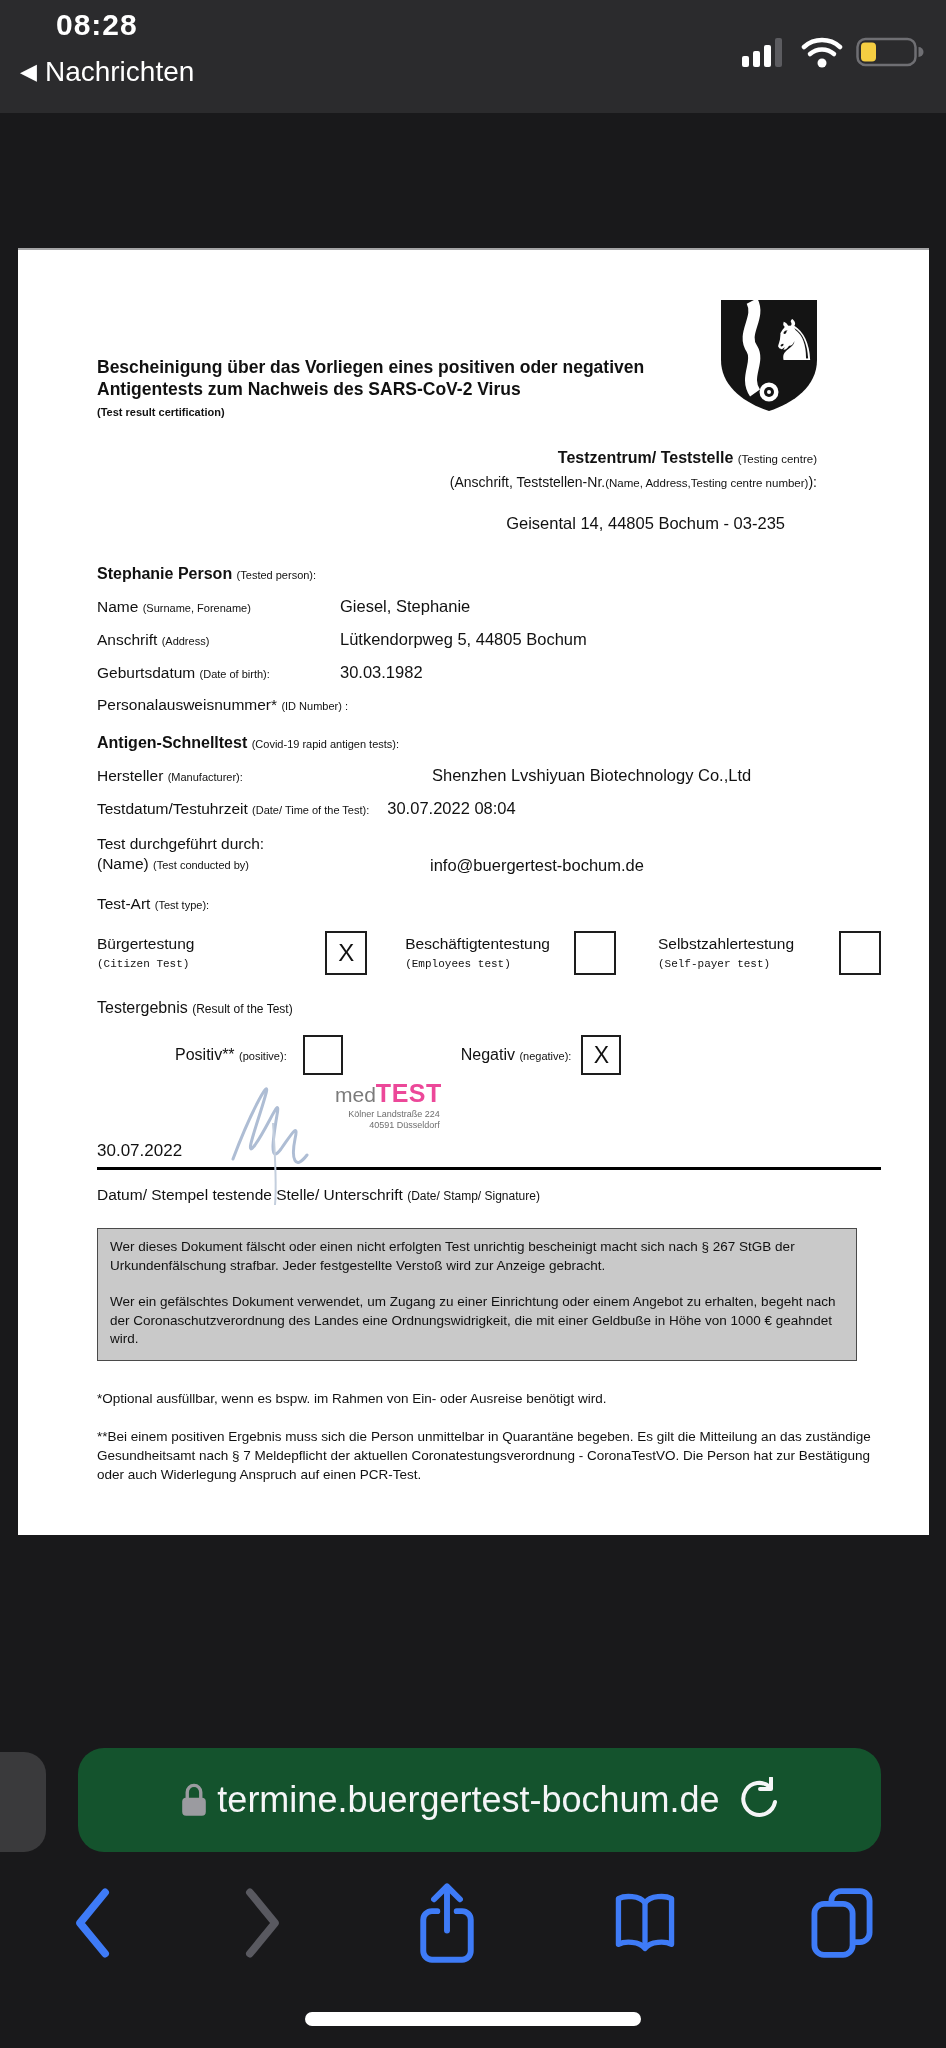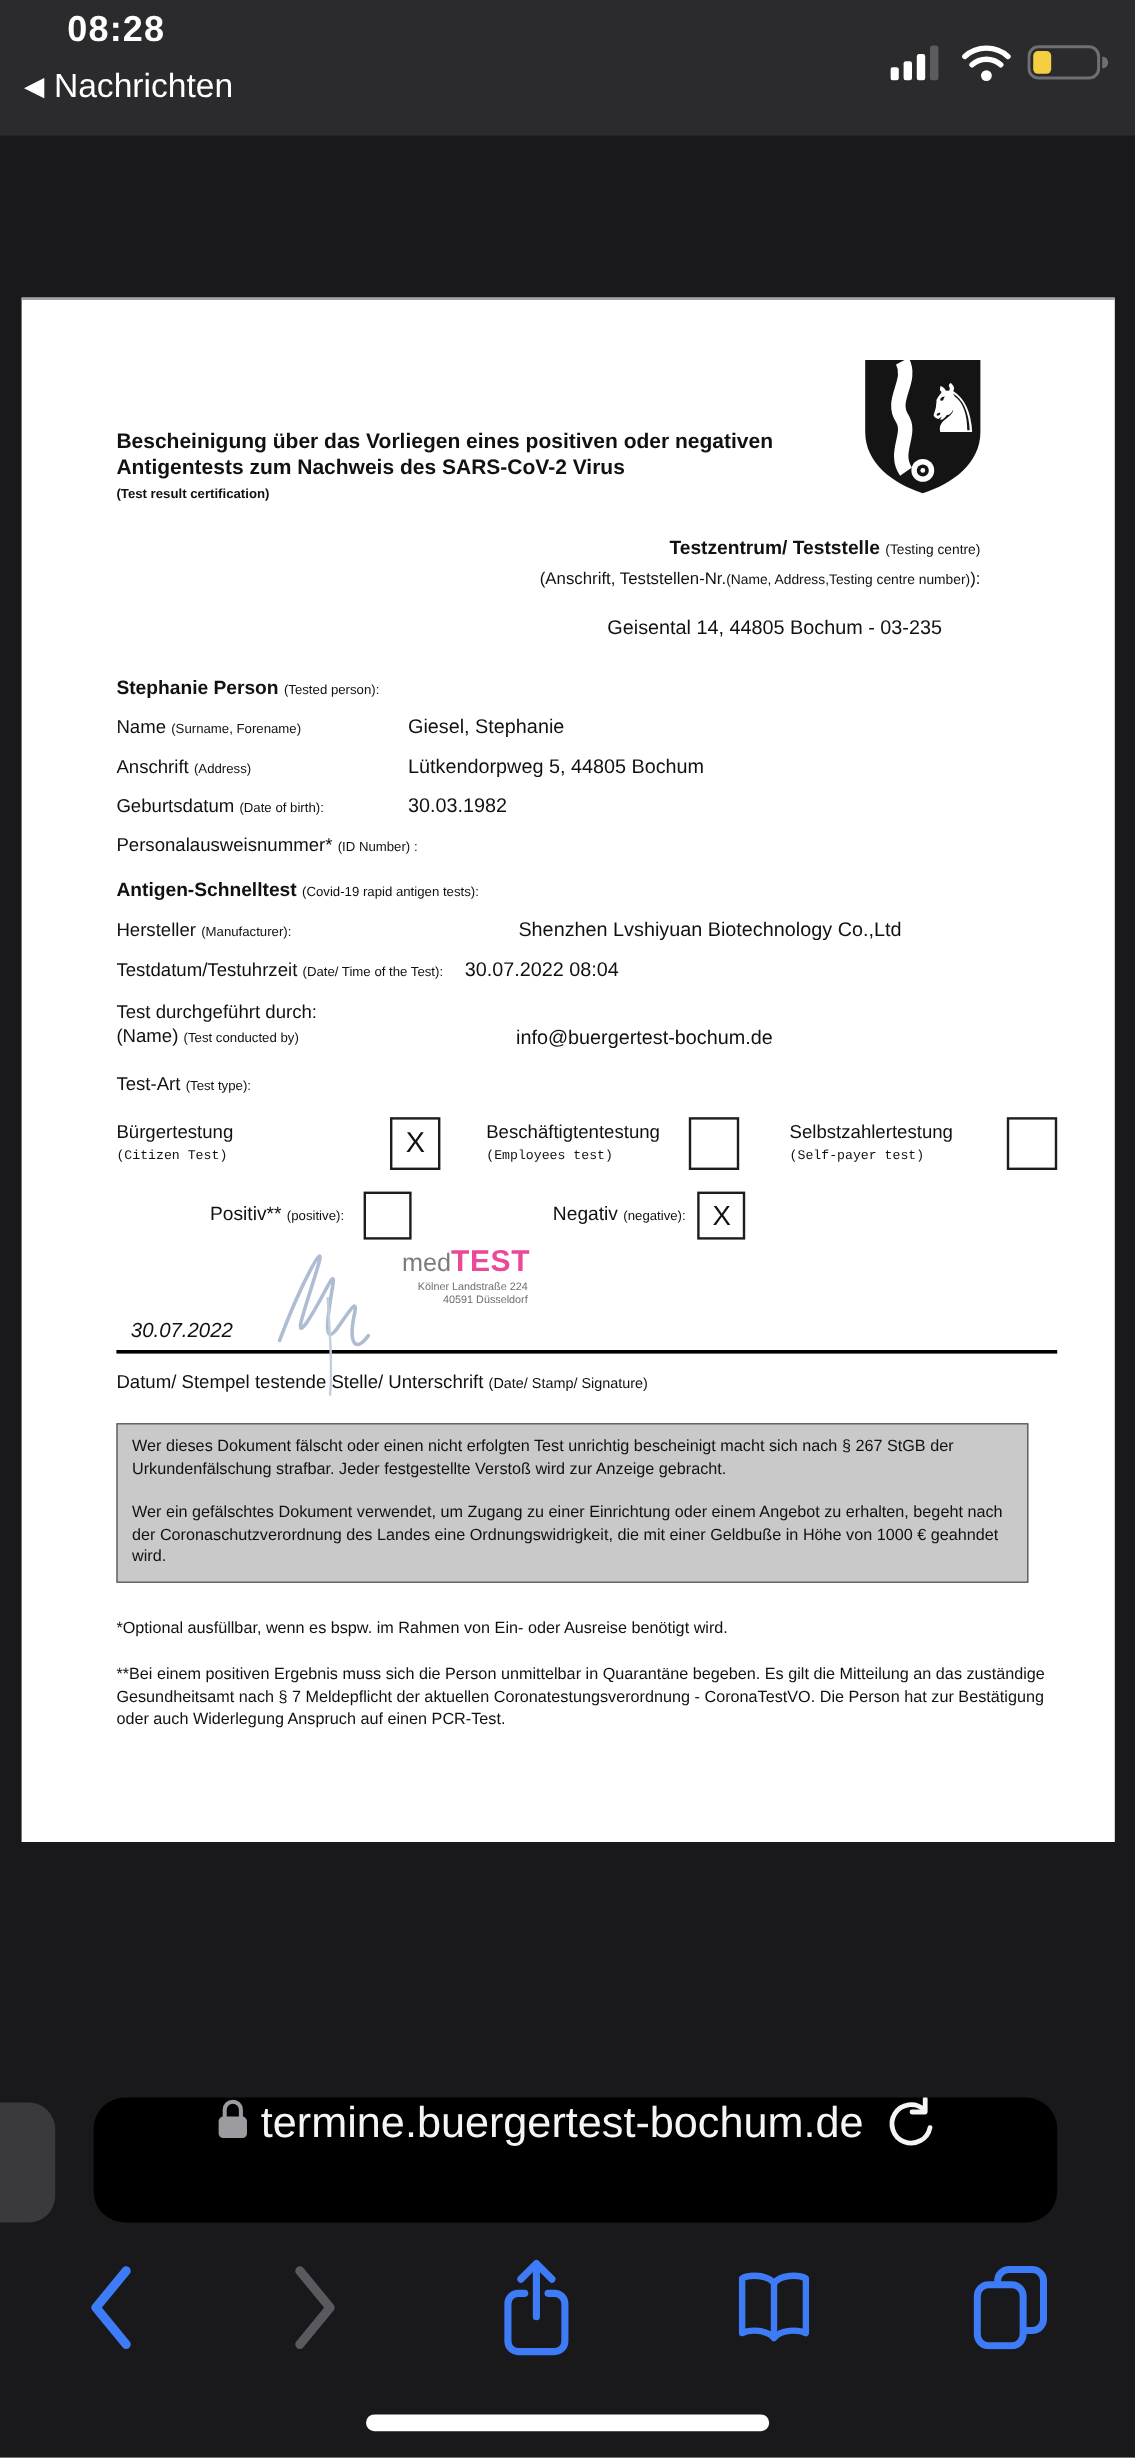--- a/index.html
+++ b/index.html
@@ -52,31 +52,31 @@
   .res-row { display:flex; align-items:center; margin-top:18px; }
   .res-lbl { font-size:16px; }
   .res-box { width:40px; height:40px; border:2px solid #1d1d1d; font-size:23px; display:flex; align-items:center; justify-content:center; flex:none; }
   .stamp-area { position:relative; height:86px; margin-top:4px; }
   .sig-svg { position:absolute; left:118px; top:-16px; z-index:2; }
   .stamp { position:absolute; left:238px; top:0; }
   .stamp-brand { white-space:nowrap; }
   .brand-light { font-size:21px; color:#7b7b7b; }
   .brand-bold { font-size:25px; font-weight:700; color:#ec4899; letter-spacing:0.5px; }
   .stamp-addr { font-size:9px; color:#6e6e6e; line-height:11px; text-align:right; margin-top:1px; padding-right:2px; }
-  .sig-date { position:absolute; left:12px; bottom:4px; font-size:17px;font-style:italic; }
+  .sig-date { position:absolute; left:0; bottom:4px; font-size:17px; }
   .rule { height:3px; background:#000; margin-top:2px; }
   .caption { margin-top:16px; font-size:15.5px; }
   .caption .small { font-size:12px; }
   .warn-box { margin-top:24px; margin-right:24px; background:#c9c9c9; border:1px solid #4a4a4a; padding:9px 12px 11px; font-size:13.5px; line-height:18.5px; }
   .warn-box .p2 { margin-top:18px; }
   .notes { margin-top:28px; margin-right:8px; font-size:13.5px; line-height:19px; }
   .notes .p2 { margin-top:19px; }
   
   .tab-peek { position:absolute; left:-24px; top:1752px; width:70px; height:100px; background:#3a3a3c; border-radius:22px; cursor:pointer; }
-  .url-pill { position:absolute; left:78px; top:1748px; width:803px; height:104px; background:#000000; border-radius:26px; display:flex; justify-content:center; gap:9px; cursor:pointer; }
+  .url-pill { position:absolute; left:78px; top:1748px; width:803px; height:104px; background:#14532d; border-radius:26px; display:flex; align-items:center; justify-content:center; gap:9px; cursor:pointer; }
   .url-text { color:#f5f5f7; font-size:36px; }
   .reload-btn { margin-left:8px; display:flex; cursor:pointer; }
   .toolbar { position:absolute; left:0; top:1878px; width:946px; height:90px; display:flex; justify-content:space-between; align-items:center; padding:0 72px; }
   .tb-btn { display:flex; align-items:center; justify-content:center; cursor:pointer; }
   .home-indicator { position:absolute; left:305px; top:2012px; width:336px; height:14px; border-radius:8px; background:#ffffff; }
 </style>
 </head>
 <body>
 
 <div class="status-bar">
@@ -192,20 +192,24 @@
       <span class="small">(Employees test)</span>
     </span>
     <span class="cb-box"></span>
     <span class="cb-label cbl3">
       <span>Selbstzahlertestung</span>
       <span class="small">(Self-payer test)</span>
     </span>
     <span class="cb-box"></span>
   </div>
 
+  <div class="result-h">
+    <span>Testergebnis</span>
+    <span class="small">(Result of the Test)</span>
+  </div>
 
   <div class="res-row">
     <span class="res-lbl" style="margin-left:78px;">
       <span>Positiv**</span> <span class="small">(positive):</span>
     </span>
     <span class="res-box" style="margin-left:16px;"></span>
     <span class="res-lbl" style="margin-left:118px;">
       <span>Negativ</span> <span class="small">(negative):</span>
     </span>
     <span class="res-box" style="margin-left:10px;">X</span>

